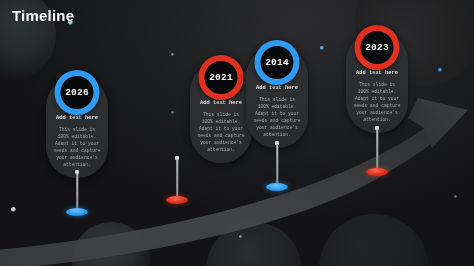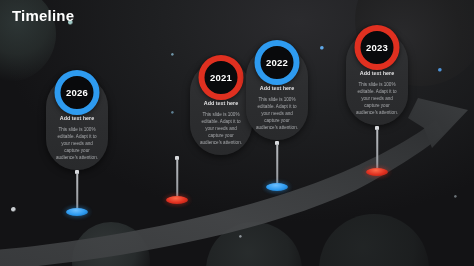--- a/index.html
+++ b/index.html
@@ -93,20 +93,21 @@
   }
 
   
   .items {
     position: absolute;
     inset: 0;
   }
   .item {
     position: absolute;
     width: 62px;
+    font-family: Liberation Mono, monospace;
   }
 
   .card {
     position: relative;
     width: 62px;
     border-radius: 31px;
     background: linear-gradient(180deg, #313234 0%, #2c2d2f 55%, #292a2c 100%);
     box-shadow: 0 2px 7px rgba(0,0,0,.55);
     padding: 40px 5px 9px 5px;
     box-sizing: border-box;
@@ -256,21 +257,21 @@
           <div class="card-body">This slide is 100% editable. Adapt it to your needs and capture your audience's attention.</div>
         </div>
       </div>
       <div class="stem-cap" style="left: 177px; top: 156px; position: absolute;"></div>
       <div class="stem" style="left: 177px; top: 159px; height: 44px; position: absolute;"></div>
       <div style="position: absolute; left: 161px; top: 192px; width: 32px; height: 16px; border-radius: 50%; background: radial-gradient(rgba(224, 48, 32, 0.2) 0%, rgba(0, 0, 0, 0) 72%);"></div>
       <div class="marker" style="left: 177px; top: 196px; position: absolute; background: radial-gradient(at 45% 28%, rgb(255, 106, 74) 0%, rgb(224, 48, 32) 55%, rgb(160, 30, 16) 100%); box-shadow: rgba(224, 48, 32, 0.4) 0px 0px 5px;"></div>
       <div class="item" style="left: 246px; top: 46px;">
         <div class="card">
           <div class="ring" style="border-color: rgb(46, 155, 240);">
-            <div class="ring-year">2022</div>
+            <div class="ring-year">2014</div>
           </div>
           <div class="card-title">Add text here</div>
           <div class="card-body">This slide is 100% editable. Adapt it to your needs and capture your audience's attention.</div>
         </div>
       </div>
       <div class="stem-cap" style="left: 277px; top: 141px; position: absolute;"></div>
       <div class="stem" style="left: 277px; top: 144px; height: 46px; position: absolute;"></div>
       <div style="position: absolute; left: 261px; top: 179px; width: 32px; height: 16px; border-radius: 50%; background: radial-gradient(rgba(46, 155, 240, 0.2) 0%, rgba(0, 0, 0, 0) 72%);"></div>
       <div class="marker" style="left: 277px; top: 183px; position: absolute; background: radial-gradient(at 45% 28%, rgb(109, 192, 255) 0%, rgb(46, 155, 240) 55%, rgb(22, 104, 176) 100%); box-shadow: rgba(46, 155, 240, 0.4) 0px 0px 5px;"></div>
       <div class="item" style="left: 346px; top: 31px;">

